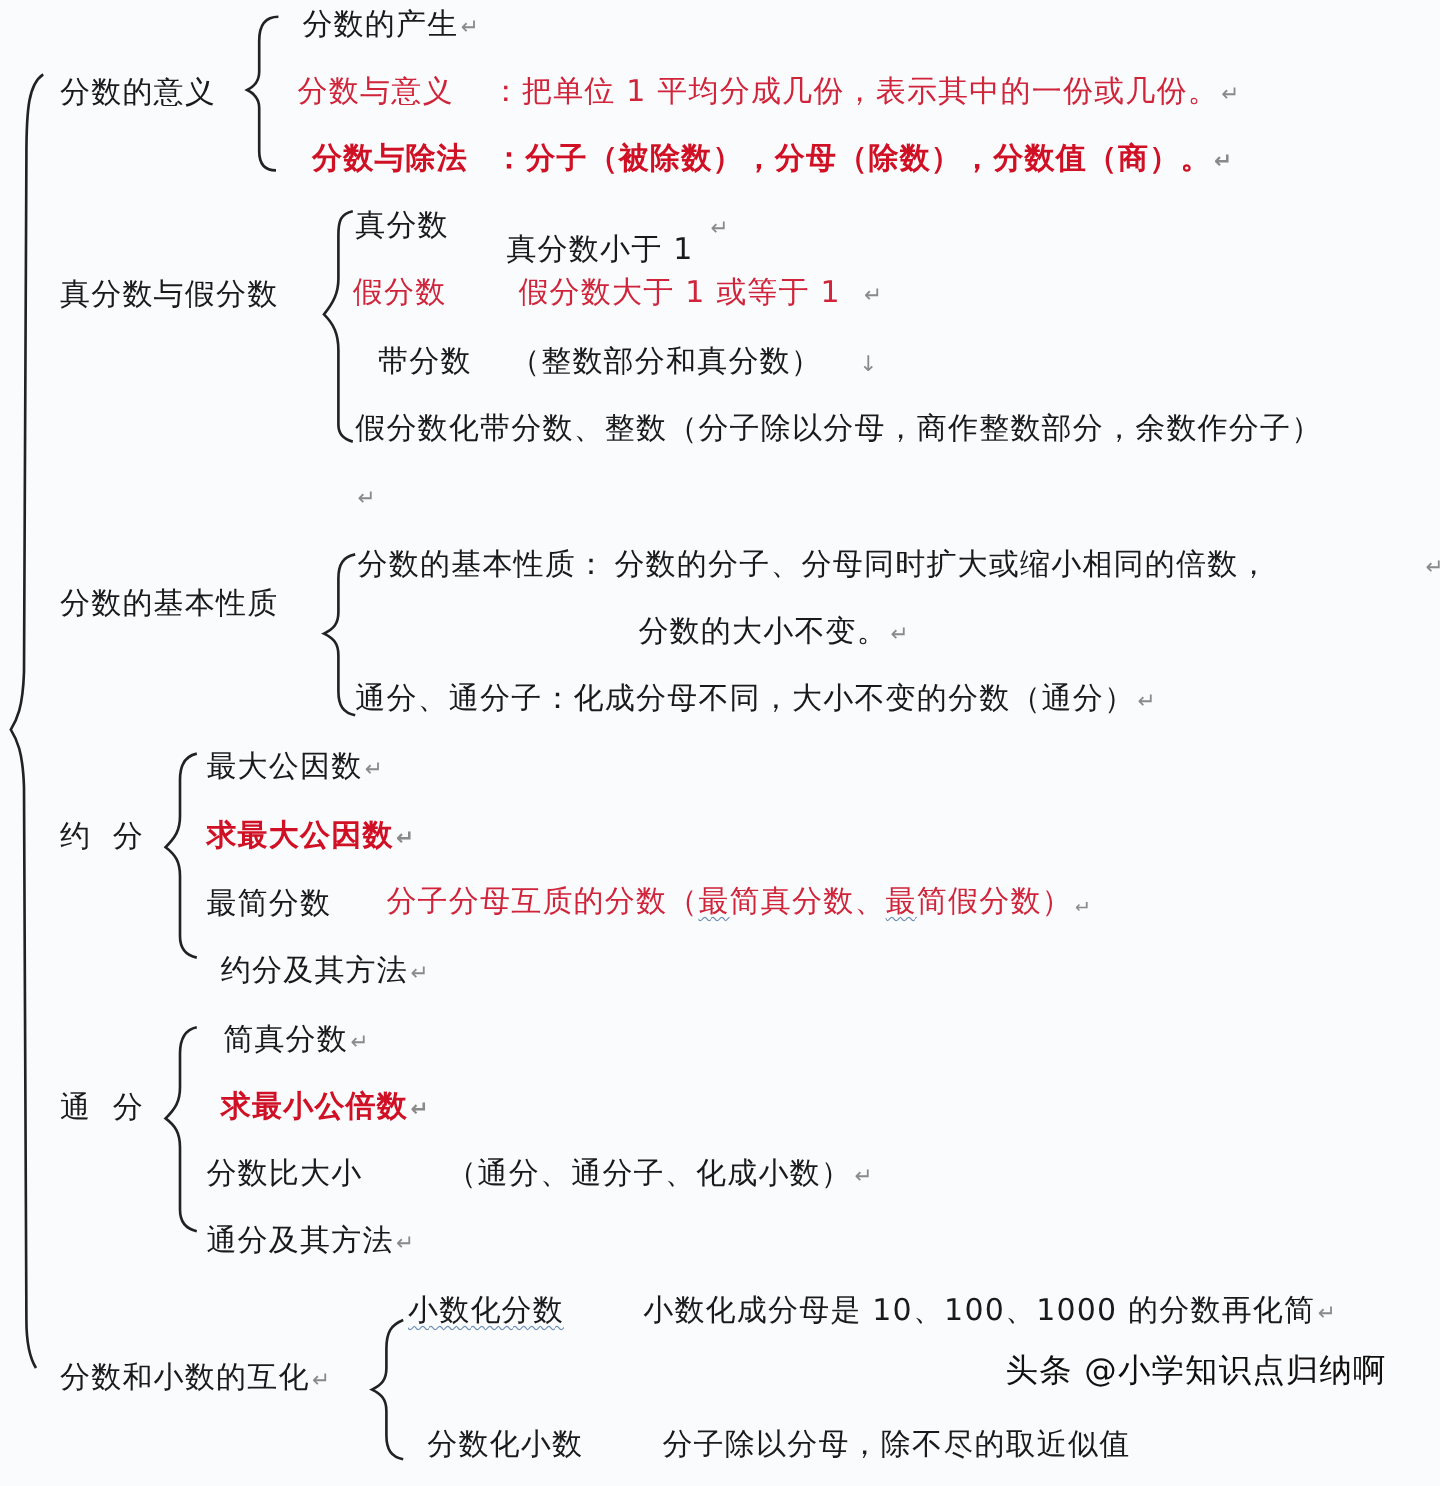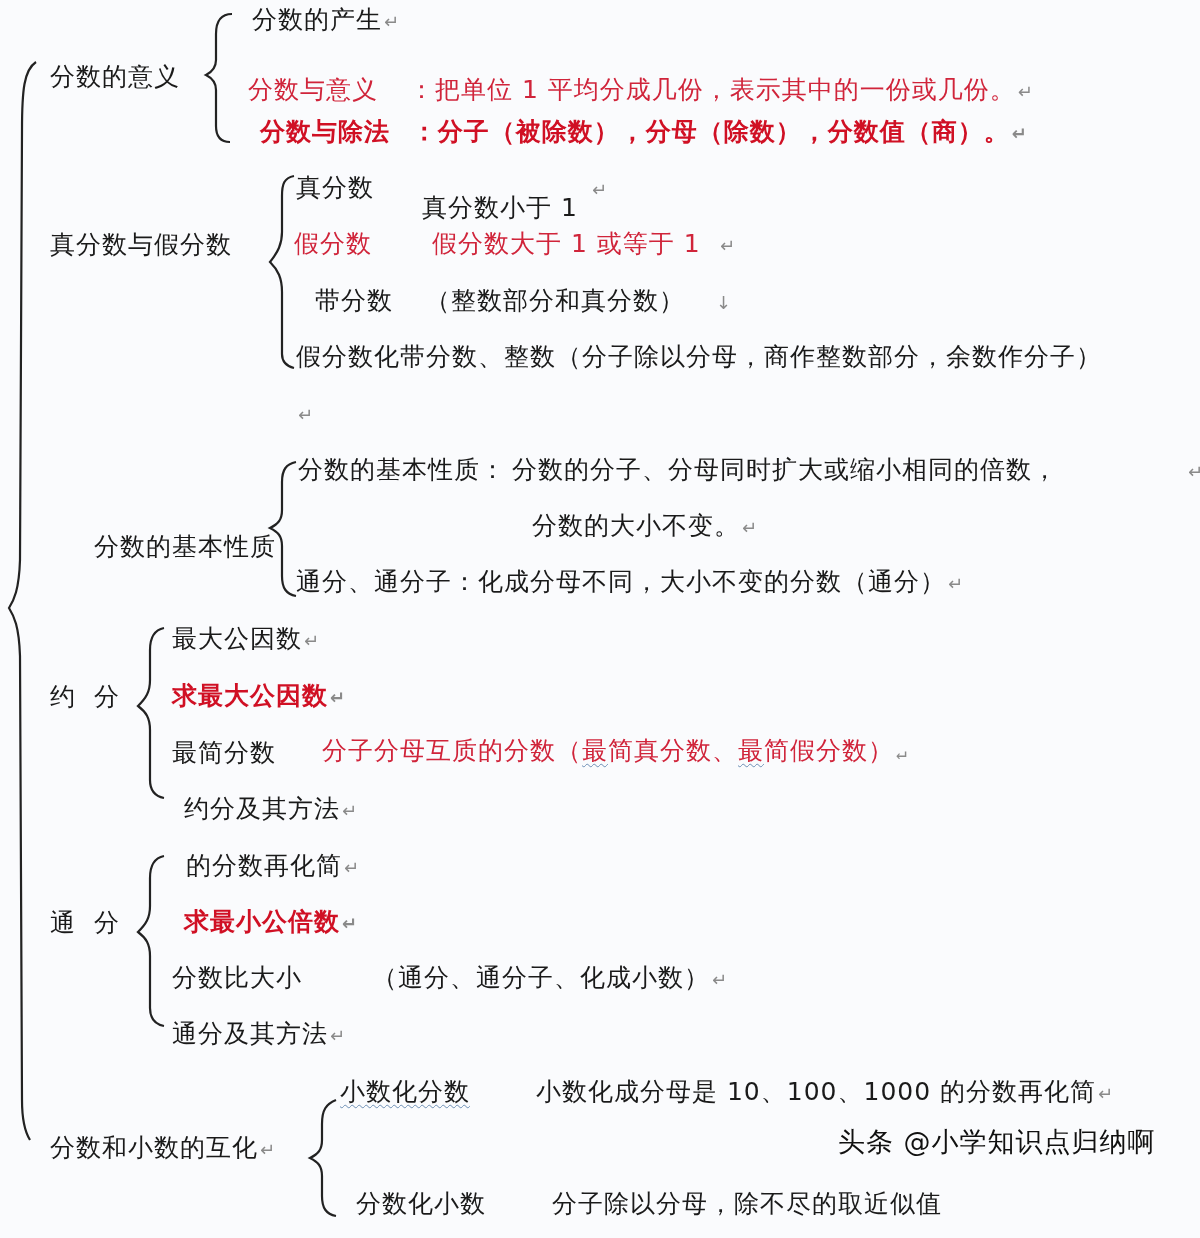--- a/index.html
+++ b/index.html
@@ -49,21 +49,21 @@
 <svg class="br" style="left:0;top:0;" width="360" height="1238">
   <path d="M336 1100 C 326 1104, 322 1110, 322 1124 L 322 1140 C 322 1150, 318 1154, 310 1158 C 318 1162, 322 1166, 322 1176 L 322 1196 C 322 1208, 326 1214, 336 1216"></path>
 </svg>
 
 <div class="t" style="left:50px;top:62px;">
   <span>分数的意义</span>
 </div>
 <div class="t" style="left:252px;top:5px;">
   <span>分数的产生</span><span class="pm">↵</span>
 </div>
-<div class="t red" style="left:248px;top:61px;margin-top:14px;">
+<div class="t red" style="left:248px;top:61px;">
   <span>分数与意义</span>
   <span style="margin-left:22px;">：把单位 1 平均分成几份，表示其中的一份或几份。</span><span class="pm">↵</span>
 </div>
 <div class="t redb" style="left:260px;top:117px;">
   <span>分数与除法</span>
   <span style="margin-left:12px;">：分子（被除数），分母（除数），分数值（商）。</span><span class="pm">↵</span>
 </div>
 
 <div class="t" style="left:50px;top:230px;">
   <span>真分数与假分数</span>
@@ -81,21 +81,21 @@
 <div class="t" style="left:296px;top:286px;margin-left:19px;">
   <span>带分数</span>
   <span style="position:absolute;left:110px;">（整数部分和真分数）</span>
 </div>
 <div class="t" style="left:714px;top:286px;"><span class="pm">↓</span></div>
 <div class="t" style="left:296px;top:342px;">
   <span>假分数化带分数、整数</span><span>（分子除以分母，商作整数部分，余数作分子）</span>
 </div>
 <div class="t" style="left:296px;top:398px;"><span class="pm">↵</span></div>
 
-<div class="t" style="left:50px;top:532px;margin-left:44px;">
+<div class="t" style="left:50px;top:488px;">
   <span>分数的基本性质</span>
 </div>
 <div class="t" style="left:298px;top:455px;">
   <span>分数的基本性质：</span><span style="margin-left:6px;">分数的分子、分母同时扩大或缩小相同的倍数，</span>
 </div>
 <div class="t" style="left:1186px;top:455px;"><span class="pm">↵</span></div>
 <div class="t" style="left:532px;top:511px;">
   <span>分数的大小不变。</span><span class="pm">↵</span>
 </div>
 <div class="t" style="left:296px;top:567px;">
@@ -118,21 +118,21 @@
   </span>
 </div>
 <div class="t" style="left:172px;top:794px;margin-left:12px;">
   <span>约分及其方法</span><span class="pm">↵</span>
 </div>
 
 <div class="t" style="left:50px;top:908px;">
   <span style="white-space:pre;">通  分</span>
 </div>
 <div class="t" style="left:186px;top:851px;">
-  <span>的分数再化简</span><span class="pm">↵</span>
+  <span>简真分数</span><span class="pm">↵</span>
 </div>
 <div class="t redb" style="left:184px;top:907px;">
   <span>求最小公倍数</span><span class="pm">↵</span>
 </div>
 <div class="t" style="left:172px;top:963px;">
   <span>分数比大小</span>
   <span style="position:absolute;left:200px;"><span>（通分、通分子、化成小数）</span><span class="pm">↵</span></span>
 </div>
 <div class="t" style="left:172px;top:1019px;">
   <span>通分及其方法</span><span class="pm">↵</span>

